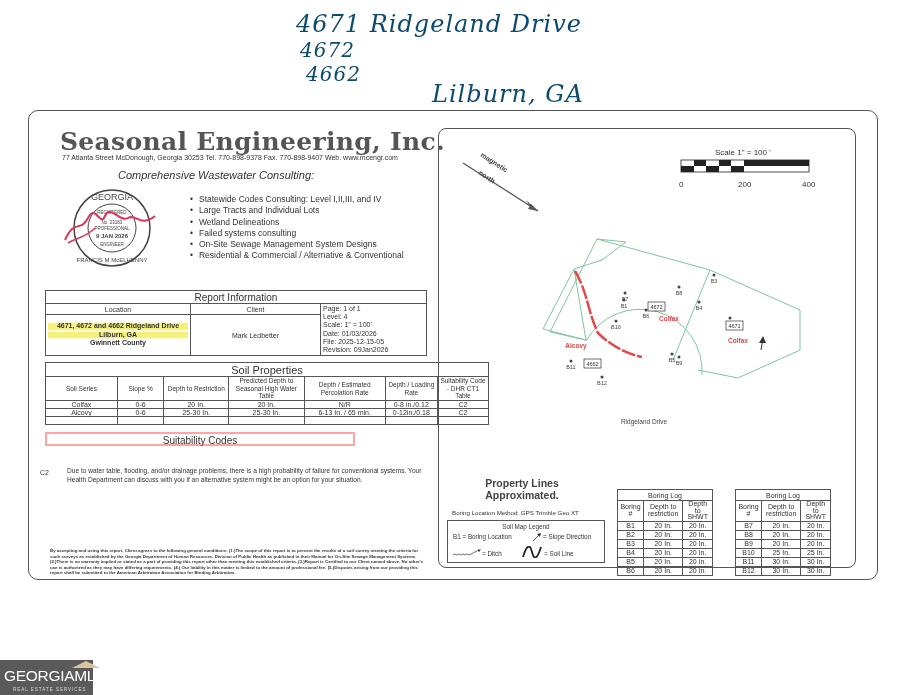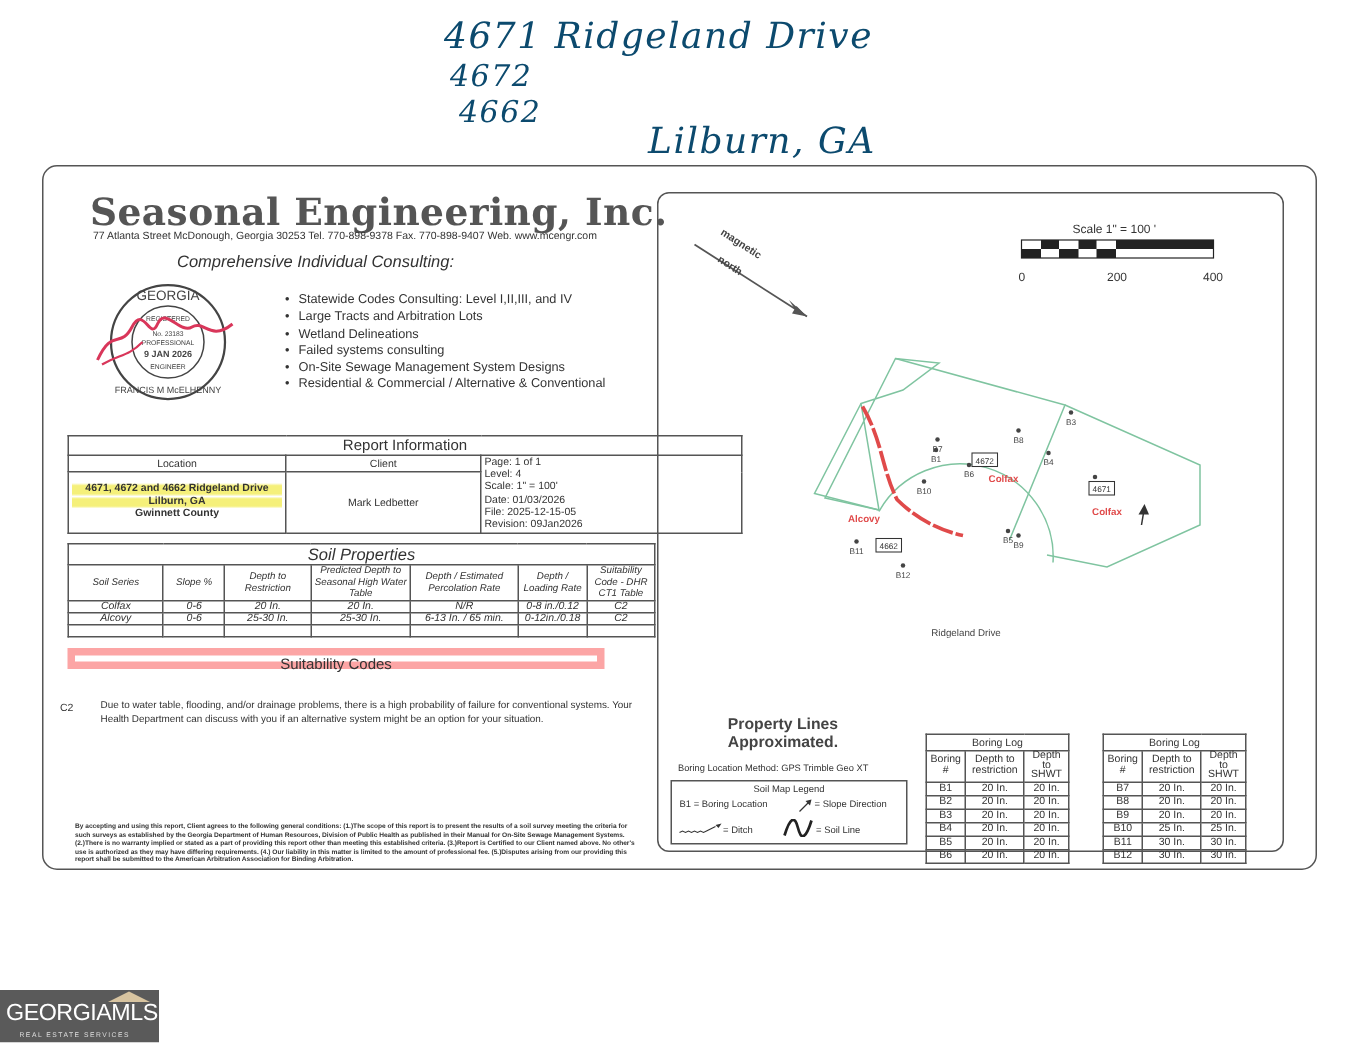--- a/index.html
+++ b/index.html
@@ -17,32 +17,32 @@
   .company { position: absolute; left: 60px; top: 127px; font-family: "DejaVu Serif", serif; font-weight: bold; font-size: 25px; color: #555; letter-spacing: 0.3px; }
   .address { position: absolute; left: 62px; top: 154px; font-size: 7px; color: #333; }
   .subtitle { position: absolute; left: 118px; top: 169px; font-size: 11px; font-style: italic; color: #333; }
 
   .seal { position: absolute; left: 60px; top: 188px; width: 100px; height: 80px; }
   .bullets { position: absolute; left: 190px; top: 194px; font-size: 8.5px; color: #333; list-style: none; line-height: 11.3px; }
   .bullets li::before { content: "\2022"; margin-right: 6px; }
 
   table.rt { position: absolute; border-collapse: collapse; font-size: 7px; color: #333; }
   table.rt td, table.rt th { border: 1px solid #555; text-align: center; font-weight: normal; padding: 0 2px; }
-  .ri { left: 45px; top: 290px; width: 450px; border-radius: 18px; }
+  .ri { left: 45px; top: 290px; width: 382px; border-radius: 18px; }
   .ri .h1 { font-size: 10px; height: 13px; }
   .ri .h2 { font-size: 7px; height: 11px; }
   .hl { background: linear-gradient(to bottom, transparent 0%, #f5f07a 20%, #f5f07a 80%, transparent 100%); }
   .meta { text-align: left !important; line-height: 8.2px; padding: 1px 2px !important; }
 
-  .sp { left: 45px; top: 362px; width: 392px; font-style: italic; }
+  .sp { left: 45px; top: 362px; width: 444px; }
   .sp .h1 { font-size: 11px; height: 14px; }
   .sp .colh { font-size: 6.5px; line-height: 7.5px; height: 24px; }
   .sp td { height: 8px; font-size: 7px; line-height: 7px; }
 
-  .sc { position: absolute; left: 45px; top: 432px; width: 358px; height: 14px; border: 5px solid #fca5a5; text-align: center; font-size: 10px; line-height: 13px; color: #333; }
+  .sc { position: absolute; left: 45px; top: 432px; width: 310px; height: 14px; border: 2px solid #fca5a5; text-align: center; font-size: 10px; line-height: 13px; color: #333; }
   .c2code { position: absolute; left: 40px; top: 469px; font-size: 7px; color: #333; }
   .c2text { position: absolute; left: 67px; top: 466px; font-size: 6.6px; color: #333; line-height: 9px; width: 370px; }
 
   .disclaimer { position: absolute; left: 50px; top: 548px; width: 375px; font-size: 4.4px; line-height: 5.5px; color: #333; font-weight: bold; }
 
   .mappanel { position: absolute; left: 438px; top: 128px; width: 418px; height: 440px; border: 1.5px solid #555; border-radius: 8px; }
   .map { position: absolute; left: 438px; top: 128px; width: 418px; height: 340px; }
 
   .scalelabel { position: absolute; left: 715px; top: 148px; font-size: 8px; color: #333; }
   .scaleticks span { position: absolute; font-size: 8px; color: #333; top: 180px; }
@@ -53,56 +53,56 @@
   .legend .lt { text-align: center; margin-top: 2px; }
   .legend .li { position: absolute; }
 
   .bl { font-size: 6px; }
   .bl td { height: 8.6px; line-height: 8px; }
   .bl .hh { height: 11px; }
   .bl .ch { line-height: 6.5px; height: 14px; }
   .bl1 { left: 617px; top: 489px; width: 96px; }
   .bl2 { left: 735px; top: 489px; width: 96px; }
 
-  .gamls { position: absolute; left: 0; top: 660px; width: 106px; height: 35px; background: #5a5a5a; color: #fff; }
+  .gamls { position: absolute; left: 0; top: 660px; width: 93px; height: 35px; background: #5a5a5a; color: #fff; }
   .gamls .gt { position: absolute; left: 4px; top: 7px; font-size: 15.5px; letter-spacing: -0.3px; }
   .gamls .gs { position: absolute; left: 13px; top: 27px; font-size: 4.5px; letter-spacing: 1px; color: #ddd; }
   .gamls .roof { position: absolute; left: 72px; top: 1px; width: 0; height: 0; border-left: 14px solid transparent; border-right: 14px solid transparent; border-bottom: 7px solid #d8c4a0; }
 </style>
 </head>
 <body>
 
 <div class="handwriting hw1">4671 Ridgeland Drive</div>
 <div class="handwriting hw2">4672</div>
 <div class="handwriting hw3">4662</div>
 <div class="handwriting hw4">Lilburn, GA</div>
 
 <div class="sheet"></div>
 
 <div class="company">Seasonal Engineering, Inc.</div>
 <div class="address">77 Atlanta Street McDonough, Georgia 30253 Tel. 770-898-9378 Fax. 770-898-9407 Web. www.mcengr.com</div>
-<div class="subtitle">Comprehensive Individual Consulting:</div>
+<div class="subtitle">Comprehensive Wastewater Consulting:</div>
 
 <svg class="seal" viewBox="0 0 100 80">
   <circle cx="52" cy="40" r="38" fill="none" stroke="#444" stroke-width="1.5"></circle>
   <circle cx="52" cy="40" r="24" fill="none" stroke="#444" stroke-width="1"></circle>
   <text x="52" y="12" font-size="9" text-anchor="middle" fill="#444" font-family="Liberation Sans, sans-serif">GEORGIA</text>
   <text x="52" y="26" font-size="4.5" text-anchor="middle" fill="#444" font-family="Liberation Sans, sans-serif">REGISTERED</text>
   <text x="52" y="36" font-size="4.5" text-anchor="middle" fill="#444" font-family="Liberation Sans, sans-serif">No. 23183</text>
   <text x="52" y="42" font-size="4.5" text-anchor="middle" fill="#444" font-family="Liberation Sans, sans-serif">PROFESSIONAL</text>
   <text x="52" y="50" font-size="6" font-weight="bold" text-anchor="middle" fill="#444" font-family="Liberation Sans, sans-serif">9 JAN 2026</text>
   <text x="52" y="58" font-size="4.5" text-anchor="middle" fill="#444" font-family="Liberation Sans, sans-serif">ENGINEER</text>
   <text x="52" y="74" font-size="6" text-anchor="middle" fill="#444" font-family="Liberation Sans, sans-serif">FRANCIS M McELHENNY</text>
   <path d="M5 52 C15 30, 20 45, 28 30 S40 40, 45 28 S60 35, 68 30 S80 40, 95 28" fill="none" stroke="#d9365a" stroke-width="2"></path>
   <path d="M8 55 C20 48, 25 50, 35 40" fill="none" stroke="#d9365a" stroke-width="1.5"></path>
 </svg>
 
 <ul class="bullets">
   <li>Statewide Codes Consulting: Level I,II,III, and IV</li>
-  <li>Large Tracts and Arbitration Lots</li>
+  <li>Large Tracts and Individual Lots</li>
   <li>Wetland Delineations</li>
   <li>Failed systems consulting</li>
   <li>On-Site Sewage Management System Designs</li>
   <li>Residential &amp; Commercial / Alternative &amp; Conventional</li>
 </ul>
 
 <table class="rt ri">
   <tbody>
       <tr>
         <th colspan="3" class="h1">Report Information</th>

